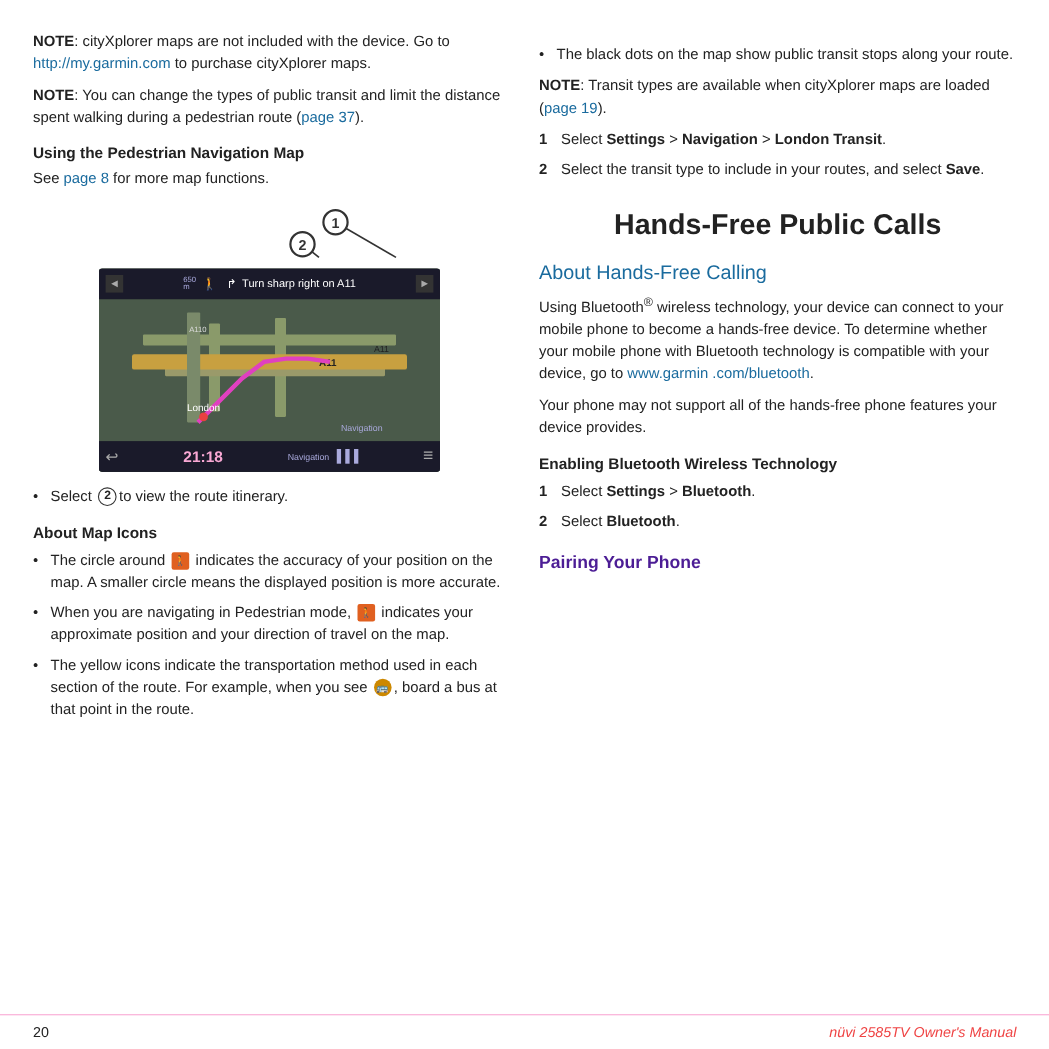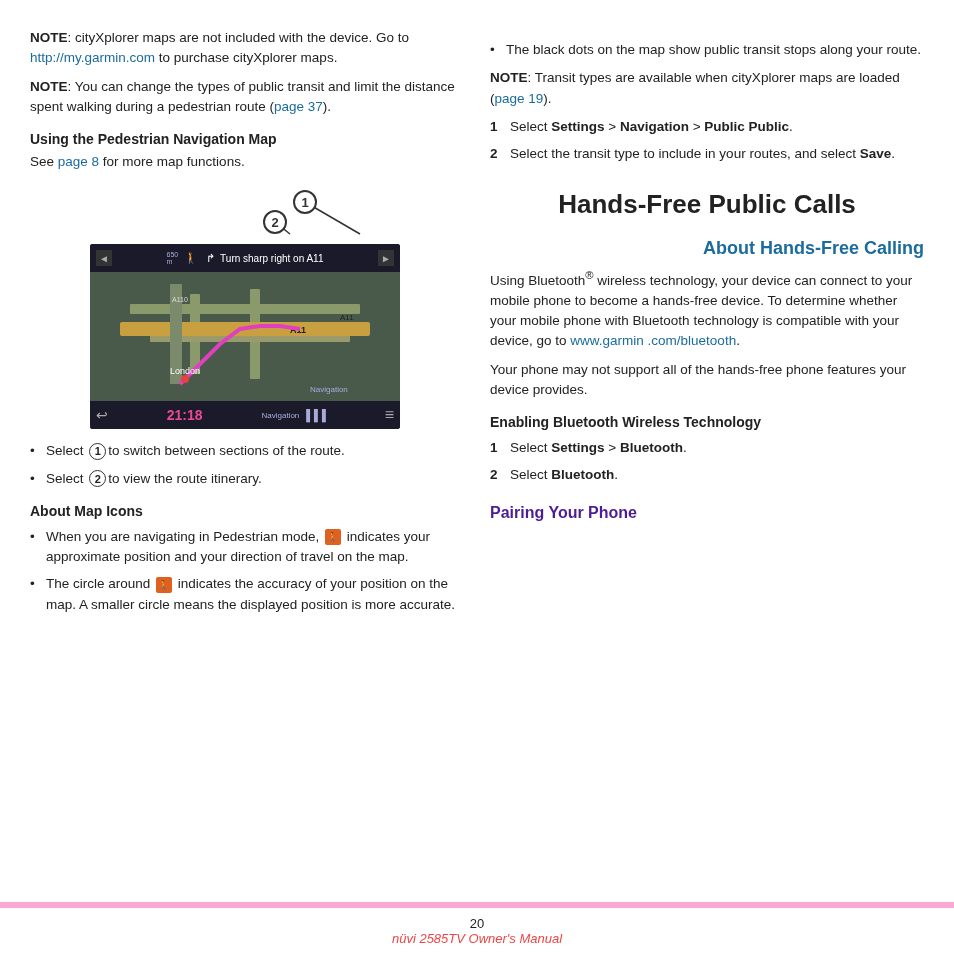--- a/index.html
+++ b/index.html
@@ -44,24 +44,23 @@
     .large-heading {
       font-size: 26px;
       font-weight: bold;
       text-align: center;
       margin: 24px 0 16px 0;
       line-height: 1.3;
     }
     .blue-heading {
       color: #1a6b9e;
       font-size: 18px;
-      font-weight: bold;
+      font-weight: normal;
       margin-top: 0;
       margin-bottom: 8px;
-      text-align: right;
     }
     .blue-sub-heading {
       color: #4c1d95;
       font-size: 16px;
       font-weight: bold;
       margin-top: 18px;
       margin-bottom: 6px;
     }
     ul.bullet-list {
       list-style: none;
@@ -192,27 +191,26 @@
       vertical-align: middle;
       margin: 0 2px;
       font-size: 9px;
       color: #fff;
       text-align: center;
       line-height: 16px;
     }
 
     
     .page-footer {
-      border-top: 6px solid #f9a8d4;
+      border-top: 1px solid #f9a8d4;
       display: flex;
       justify-content: space-between;
       align-items: center;
       padding: 8px 30px;
       font-size: 13px;
-      flex-direction: column;
     }
     .footer-page-num {
       font-weight: normal;
     }
     .footer-title {
       font-style: italic;
       color: #ef4444;
     }
   </style>
 </head>
@@ -286,65 +284,65 @@
             <polyline points="90,140 110,120 130,100 150,85 170,82 190,82 210,85" stroke="#e040c0" stroke-width="4" fill="none"></polyline>
 
             <text x="80" y="130" font-size="9" fill="#fff">London</text>
             <circle cx="95" cy="135" r="4" fill="#e84040"></circle>
 
             <text x="220" y="148" font-size="8" fill="#aad">Navigation</text>
           </svg>
 
           <div class="map-bottombar">
             <span style="font-size:14px;color:#aaa;">↩</span>
-            <span style="font-size:14px;font-weight:bold;color:#ec4899;">21:18</span>
+            <span style="font-size:14px;font-weight:bold;color:#f9a8d4;">21:18</span>
             <div style="display:flex;align-items:center;gap:3px;">
               <span style="font-size:8px;color:#aad;">Navigation</span>
               <span style="font-size:11px;color:#aad;">▐▐▐</span>
             </div>
             <span style="font-size:16px;color:#aaa;">≡</span>
           </div>
         </div>
       </div>
 
       <ul class="bullet-list">
         <li>
-          <span>Select </span><span class="circle-num">1</span><span>to switch between sections of the route.</span>
-        </li>
-        <li>
           <span>Select </span><span class="circle-num">2</span><span>to view the route itinerary.</span>
         </li>
       </ul>
 
       <div class="section-heading">About Map Icons</div>
 
       <ul class="bullet-list">
         <li>
+          The circle around <span class="inline-icon-ped">🚶</span> indicates the accuracy of your position on the map. A smaller circle means the displayed position is more accurate.
+        </li>
+        <li>
           When you are navigating in Pedestrian mode, <span class="inline-icon-ped">🚶</span> indicates your approximate position and your direction of travel on the map.
         </li>
         <li>
-          The circle around <span class="inline-icon-ped">🚶</span> indicates the accuracy of your position on the map. A smaller circle means the displayed position is more accurate.
+          The yellow icons indicate the transportation method used in each section of the route. For example, when you see <span class="inline-icon-bus">🚌</span>, board a bus at that point in the route.
         </li>
       </ul>
     </div>
 
     <div class="right-col">
 
       <ul class="bullet-list" style="margin-top:12px;">
         <li>The black dots on the map show public transit stops along your route.</li>
       </ul>
 
 
       <p>
         <span class="bold">NOTE</span><span>: Transit types are available when cityXplorer maps are loaded (</span><a href="#">page 19</a><span>).</span>
       </p>
 
       <ol class="numbered-list">
         <li>
-          Select <strong>Settings</strong> &gt; <strong>Navigation</strong> &gt; <strong>Public Public</strong>.
+          Select <strong>Settings</strong> &gt; <strong>Navigation</strong> &gt; <strong>London Transit</strong>.
         </li>
         <li>
           Select the transit type to include in your routes, and select <strong>Save</strong>.
         </li>
       </ol>
 
       <div class="large-heading">Hands-Free Public Calls</div>
 
       <div class="blue-heading">About Hands-Free Calling</div>
 

